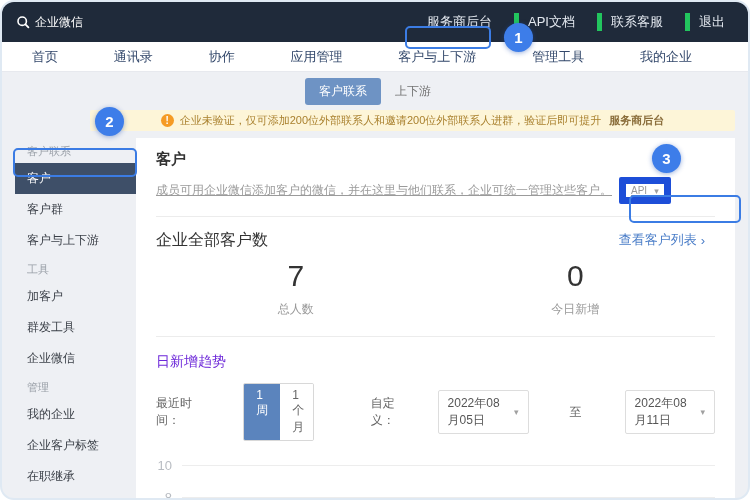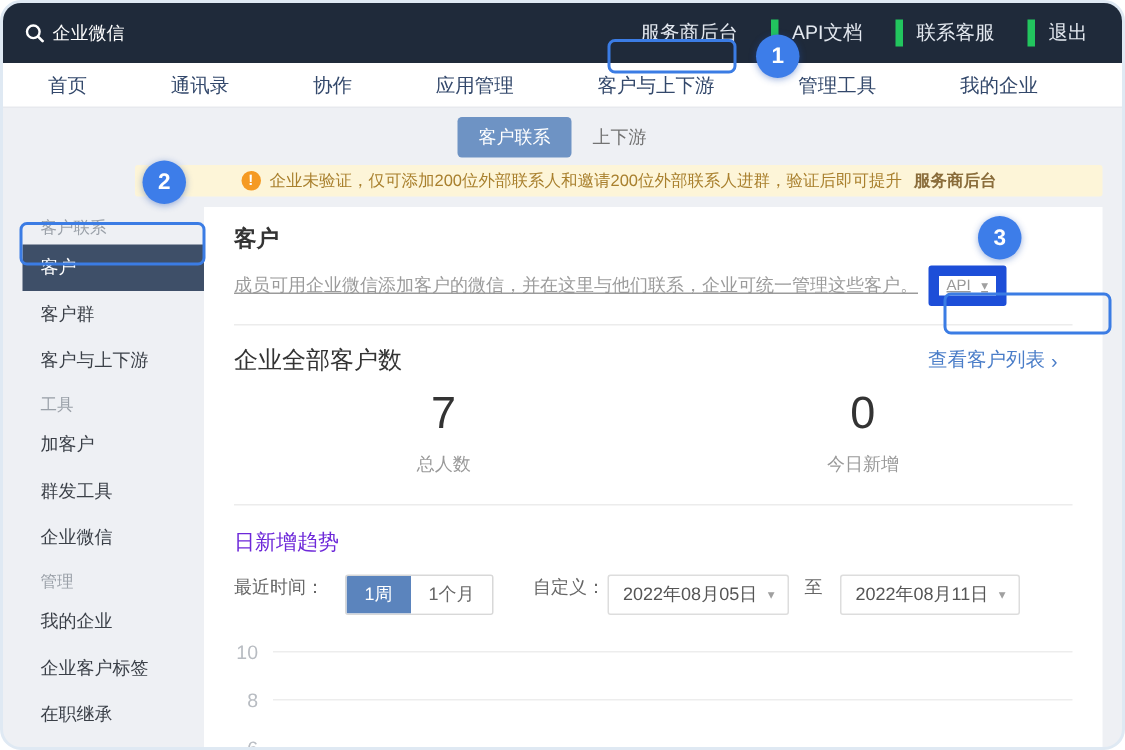--- a/index.html
+++ b/index.html
@@ -49,21 +49,21 @@
   .divider { border-top:1px solid #ececec; margin-top:12px; }
   .section-row { margin-top:10px; height:26px; display:flex; justify-content:space-between; align-items:center; }
   .section-title { font-size:16px; color:#333; }
   .view-link { font-size:13px; color:#4a7dc8; cursor:pointer; padding:4px 10px; display:flex; align-items:center; gap:4px; }
   .stats { display:flex; margin-top:6px; }
   .stat { width:50%; text-align:center; }
   .stat-value { font-size:30px; color:#333; line-height:34px; }
   .stat-label { margin-top:8px; font-size:12px; color:#999; }
   .divider2 { border-top:1px solid #ececec; margin-top:18px; }
   .trend-title { margin-top:16px; font-size:14px; color:#6d28d9; }
-  .controls { margin-top:12px; display:flex; align-items:flex-start; font-size:12px; color:#666; }
+  .controls { margin-top:12px; display:flex; align-items:center; font-size:12px; color:#666;gap:31px; }
   .seg { display:flex; border:1px solid #d8d8d8; border-radius:2px; overflow:hidden; margin-left:14px; }
   .seg-btn { padding:4px 12px; background:#fff; color:#666; cursor:pointer; font-size:12px; }
   .seg-btn.active { background:#5b84bd; color:#fff; }
   .custom-label { margin-left:26px; }
   .date-select { display:flex; align-items:center; gap:7px; border:1px solid #ddd; border-radius:2px;
                  background:#fff; padding:4px 9px; color:#555; cursor:pointer; margin-left:2px; font-size:12px; }
   .to-label { margin:0 10px; }
   .caret { color:#a0a0a0; font-size:9px; }
   .chart { margin-top:24px; }
   .grid-row { position:relative; height:32px; }

